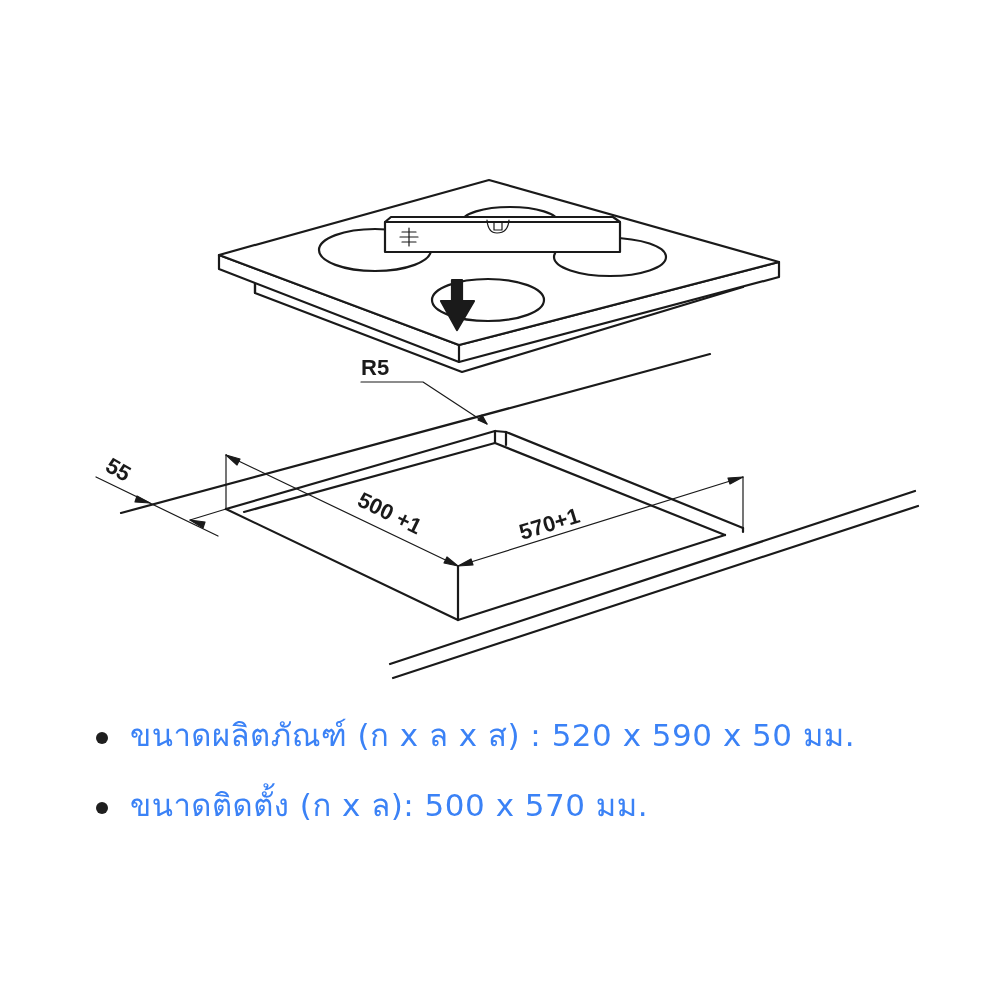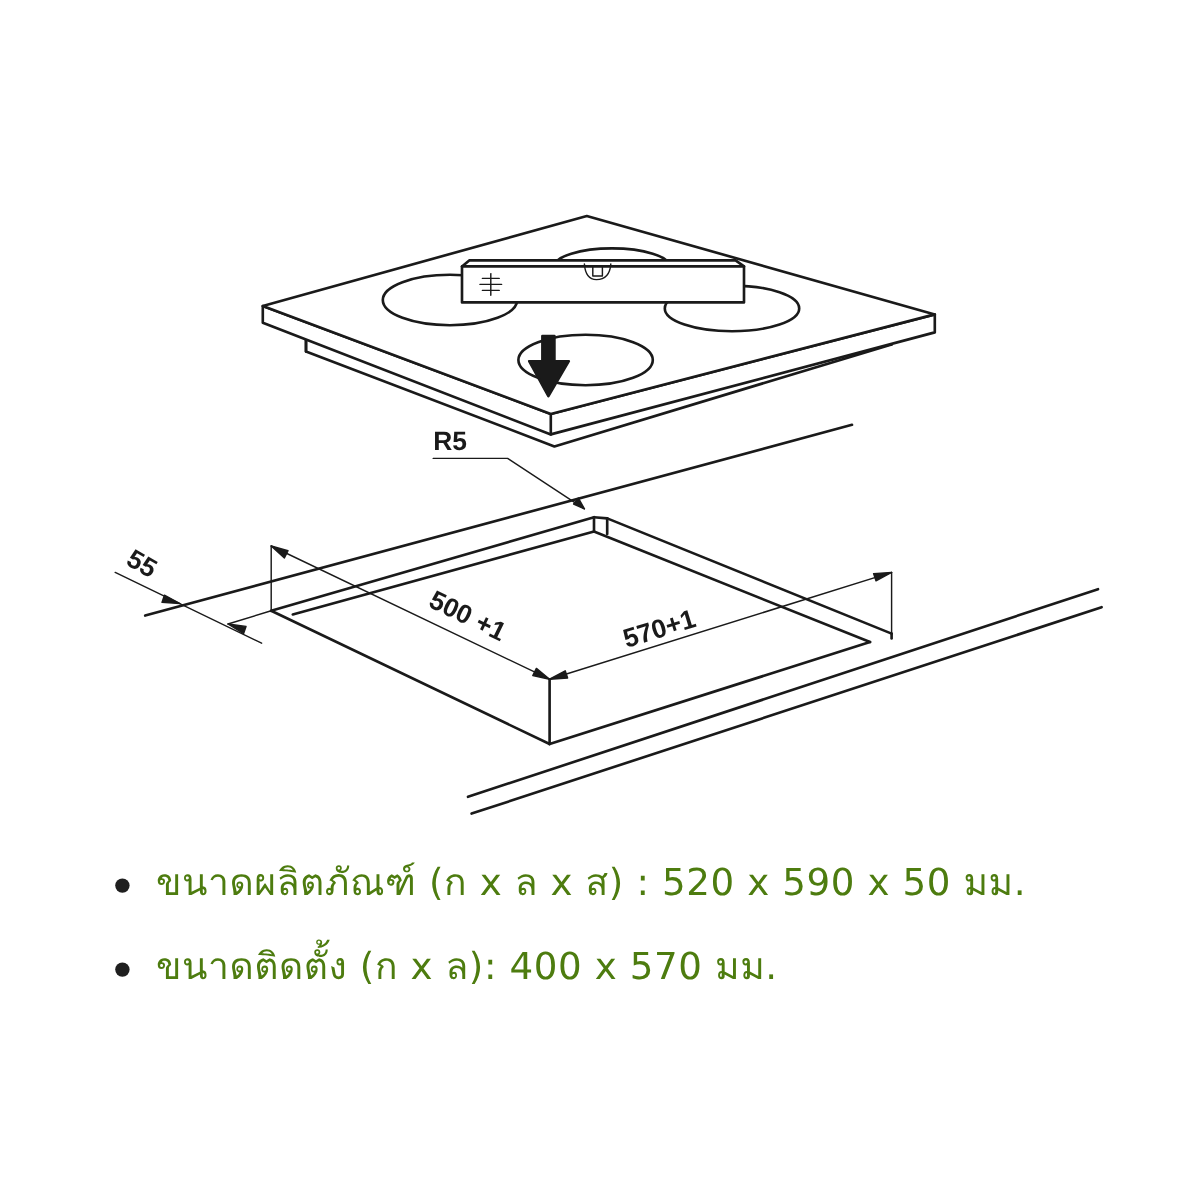--- a/index.html
+++ b/index.html
@@ -8,21 +8,21 @@
     #diagram { position: absolute; left: 0; top: 0; width: 1000px; height: 690px; }
     #diagram line, #diagram polyline, #diagram polygon, #diagram ellipse, #diagram path, #diagram rect {
       stroke: #1a1a1a; stroke-width: 2.2; fill: none; stroke-linejoin: round; stroke-linecap: round;
     }
     #diagram .thin { stroke-width: 1.2; }
     #diagram .fillw { fill: #ffffff; }
     #diagram .fillk { fill: #1a1a1a; stroke: #1a1a1a; }
     #diagram text { font-family: "Liberation Sans", sans-serif; font-weight: bold; fill: #1a1a1a; stroke: none; }
     .specs { position: absolute; left: 96px; top: 700px; width: 880px; }
     .spec-item { display: flex; align-items: center; height: 70px; font-size: 31px;
-                 font-family: "DejaVu Sans", sans-serif; letter-spacing: 0.5px; color: #4d7c0f; }
+                 font-family: "DejaVu Sans", sans-serif; letter-spacing: 0.5px; color: #3b82f6; }
     .bullet { width: 12px; height: 12px; border-radius: 50%; background: #1f1f1f; margin-right: 22px; margin-top: 6px; flex: none; }
   </style>
 </head>
 <body>
 
 <svg id="diagram" viewBox="0 0 1000 690" xmlns="http://www.w3.org/2000/svg">
 
   <g>
 
     <polygon class="fillw" points="255,278 462,353 743,273 743,287 462,372 255,293"></polygon>
@@ -116,15 +116,15 @@
   </g>
 </svg>
 
 <div class="specs">
   <div class="spec-item">
     <span class="bullet"></span>
     <span>ขนาดผลิตภัณฑ์ (ก x ล x ส) : 520 x 590 x 50 มม.</span>
   </div>
   <div class="spec-item">
     <span class="bullet"></span>
-    <span>ขนาดติดตั้ง (ก x ล): 400 x 570 มม.</span>
+    <span>ขนาดติดตั้ง (ก x ล): 500 x 570 มม.</span>
   </div>
 </div>
 
 </body></html>

